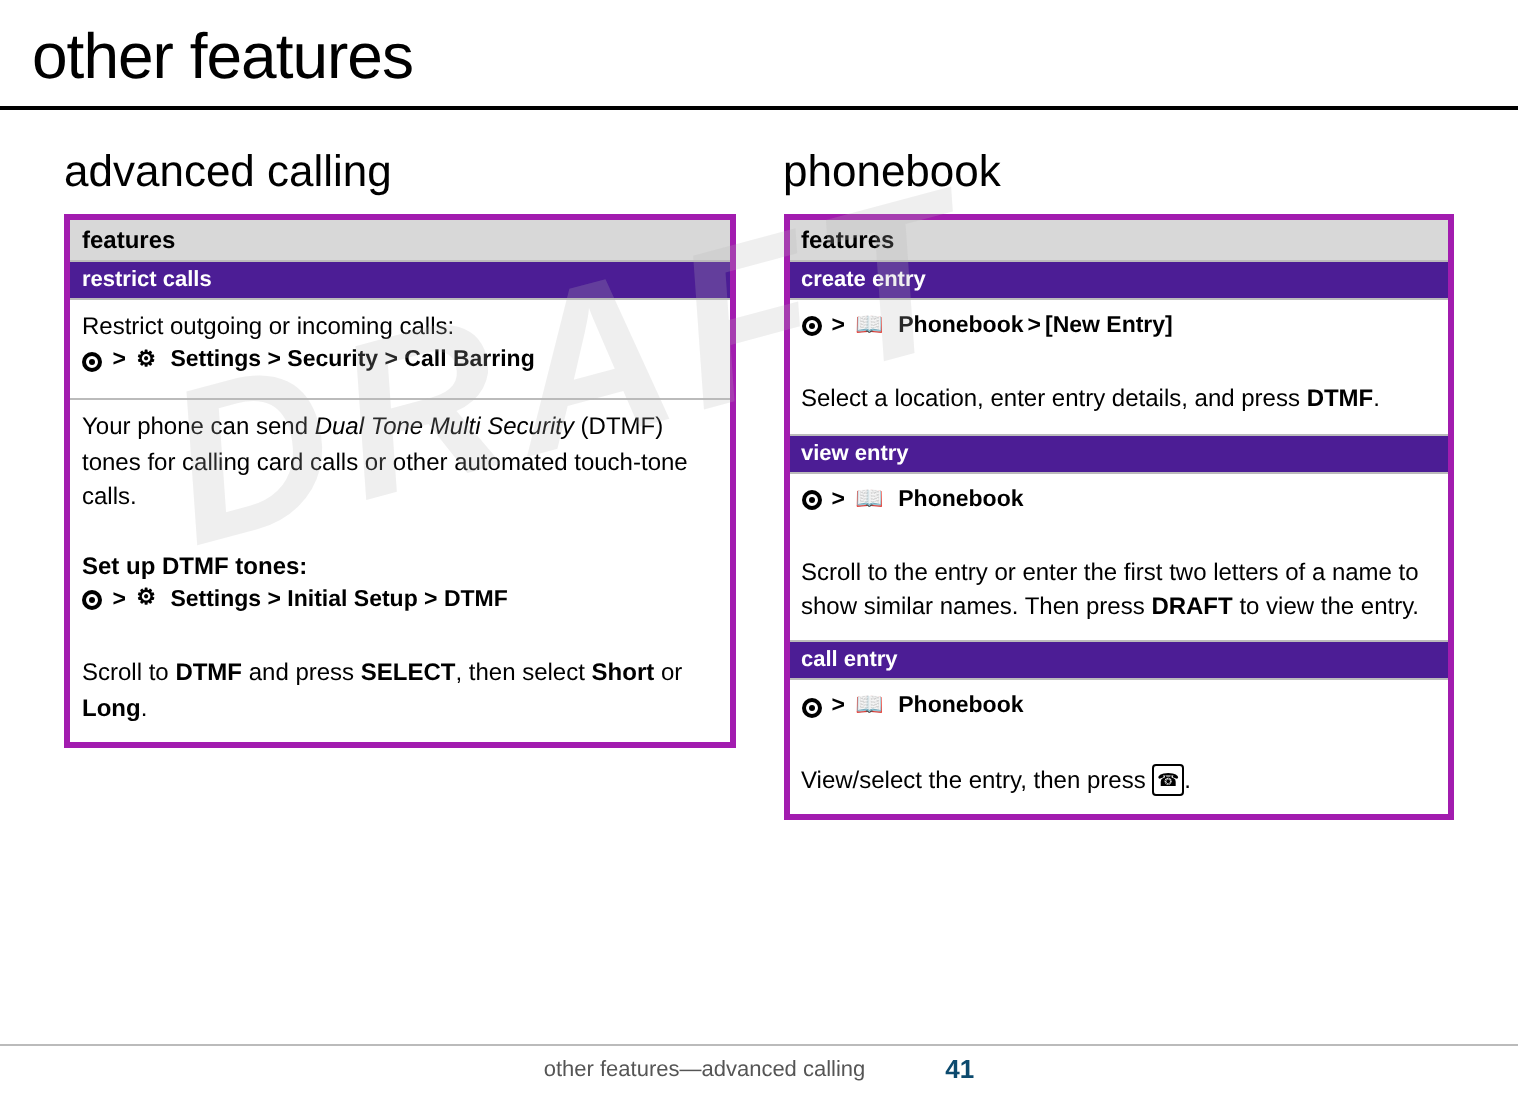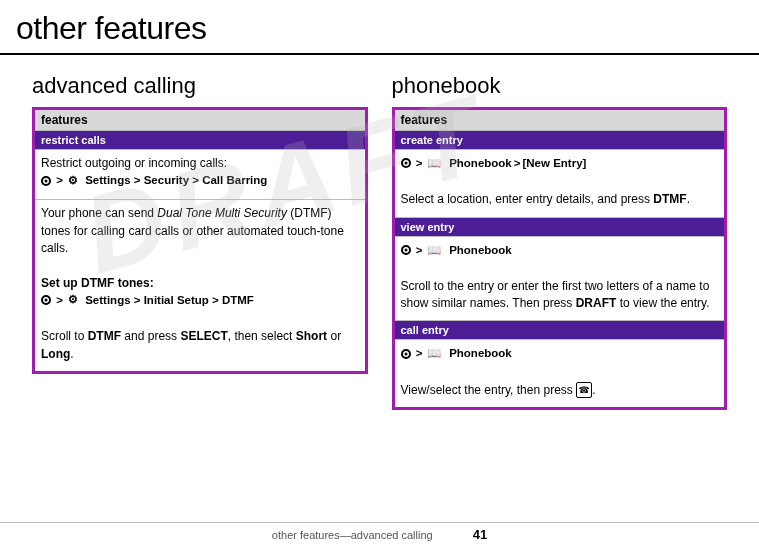--- a/index.html
+++ b/index.html
@@ -148,21 +148,21 @@
       gap: 40px;
       font-size: 11px;
       color: #555;
       border-top: 1px solid #bbb;
       padding-top: 4px;
     }
 
     .footer-page-num {
       font-size: 13px;
       font-weight: bold;
-      color: #000000;
+      color: #0c4a6e;
     }
   </style>
 </head>
 <body>
 
 <div class="page-header">
   <h1 class="page-title">other features</h1>
 </div>
 
 <div class="draft-watermark">DRAFT</div>

